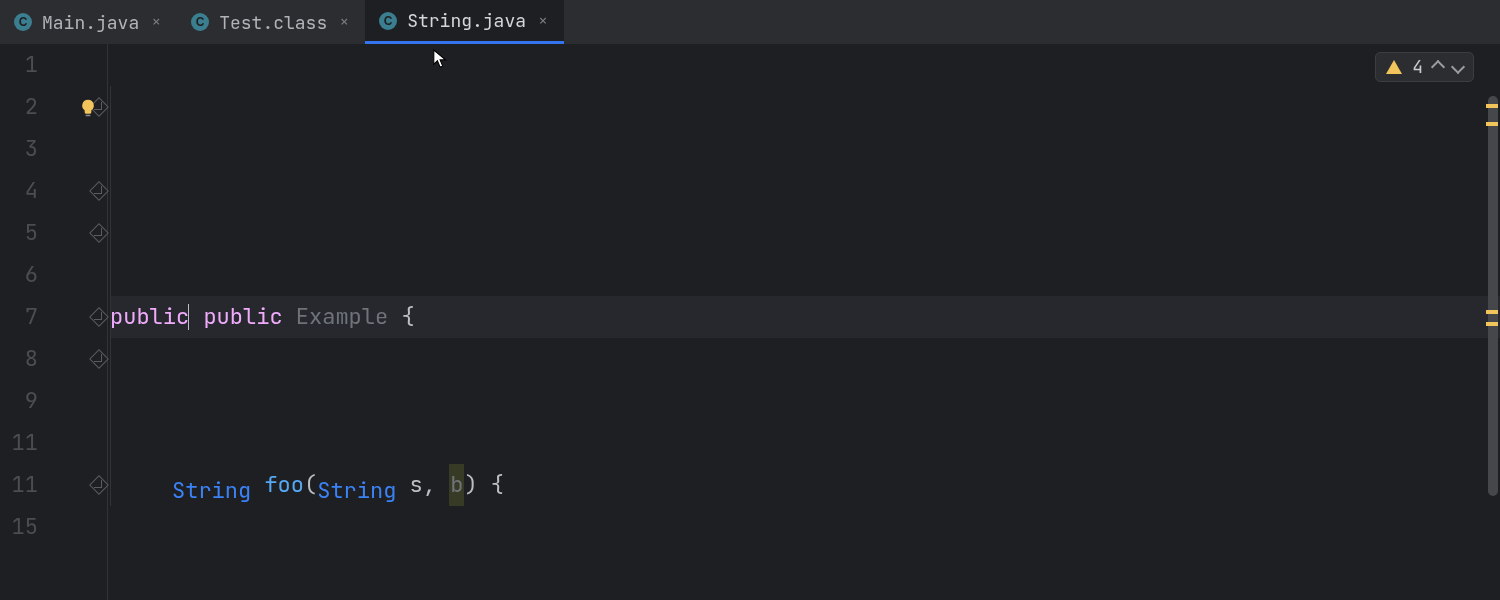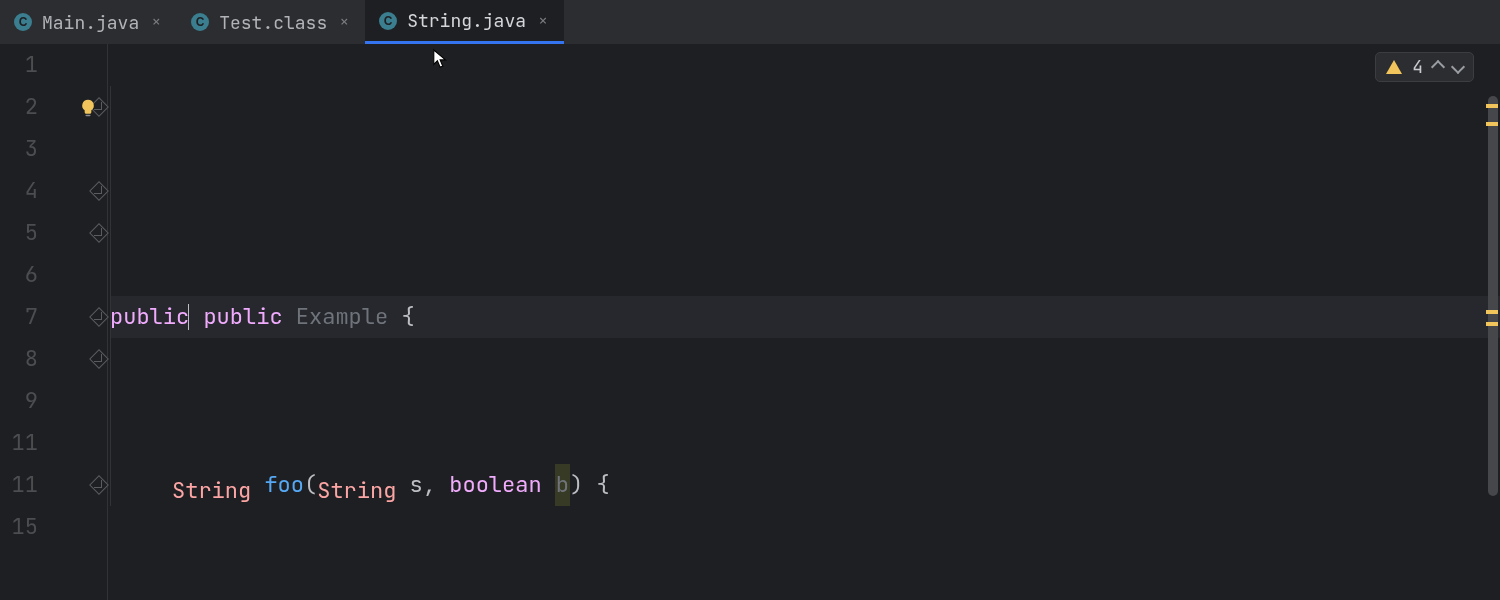--- a/index.html
+++ b/index.html
@@ -104,21 +104,21 @@
     flex: 1;
     position: relative;
     white-space: pre;
   }
   .row { height: 42px; display: flex; align-items: center; }
   .row.hl { background: #26282e; }
   .ind1 { display:inline-block; width: 62px; }
 
   
   .kw   { color: #f0abfc; }
-  .type { color: #fca5a5; margin-top: 12px; }
+  .type { color: #3b82f6; margin-top: 12px; }
   .fn   { color: #56a8f5; }
   .dim  { color: #6f737a; }
   .punc { color: #bcbec4; }
   .caret {
     display: inline-block;
     width: 1px; height: 26px;
     background: #bcbec4;
     vertical-align: -4px;
     margin: 0 1px 0 -1px;
   }
@@ -242,21 +242,21 @@
     <rect fill="#8a8c90" x="9" y="20" width="6" height="2" rx="1"></rect>
   </svg>
 
   <div class="code">
 
     
     <div class="guide-v" style="left:0px; top:42px; height:420px;"></div>
 
     <div class="row hl"><span class="kw">public</span><span class="caret"></span><span>&nbsp;</span><span class="kw">public</span><span>&nbsp;</span><span class="dim">Example</span><span class="punc"> {</span></div>
 
-    <div class="row"><span class="ind1"></span><span class="type">String </span><span class="fn">foo</span><span class="punc">(</span><span class="type">String</span><span> s</span><span>, </span><span class="kw">boolean </span><span class="sel-b"><span class="dim">b</span></span><span class="punc">) {</span></div>
+    <div class="row"><span class="ind1"></span><span class="type">String </span><span class="fn">foo</span><span class="punc">(</span><span class="type">String</span><span> s</span><span>, </span><span class="sel-b"><span class="dim">b</span></span><span class="punc">) {</span></div>
 
     
 
     
 
     
 
     
 
     

